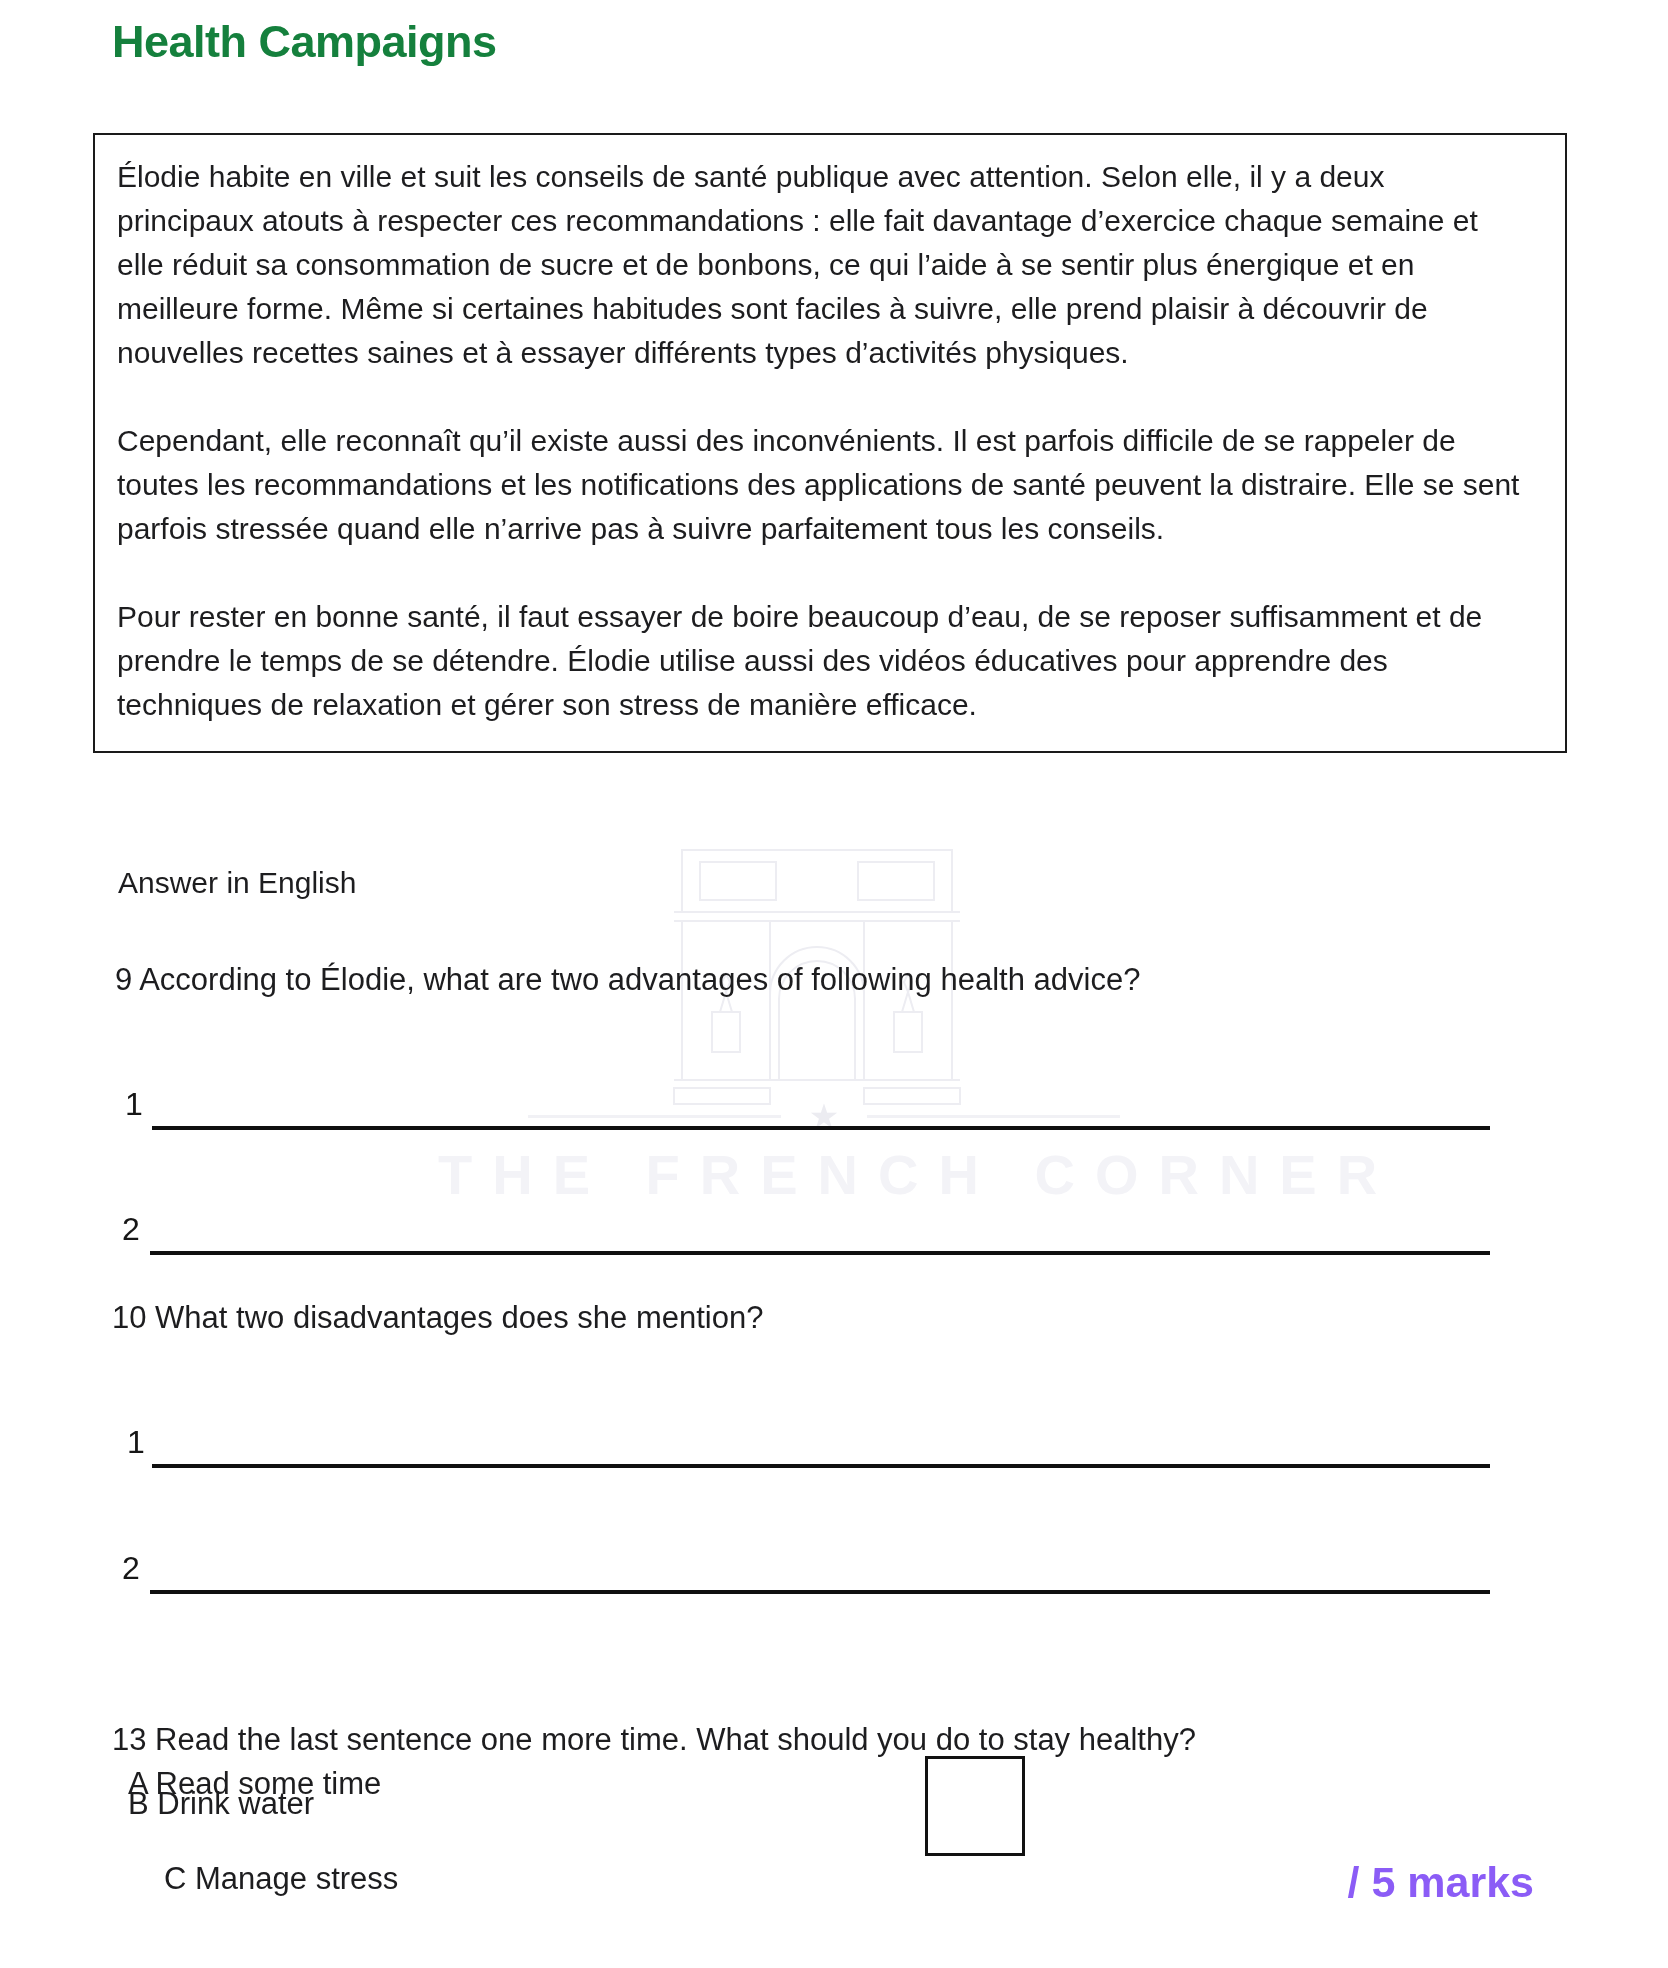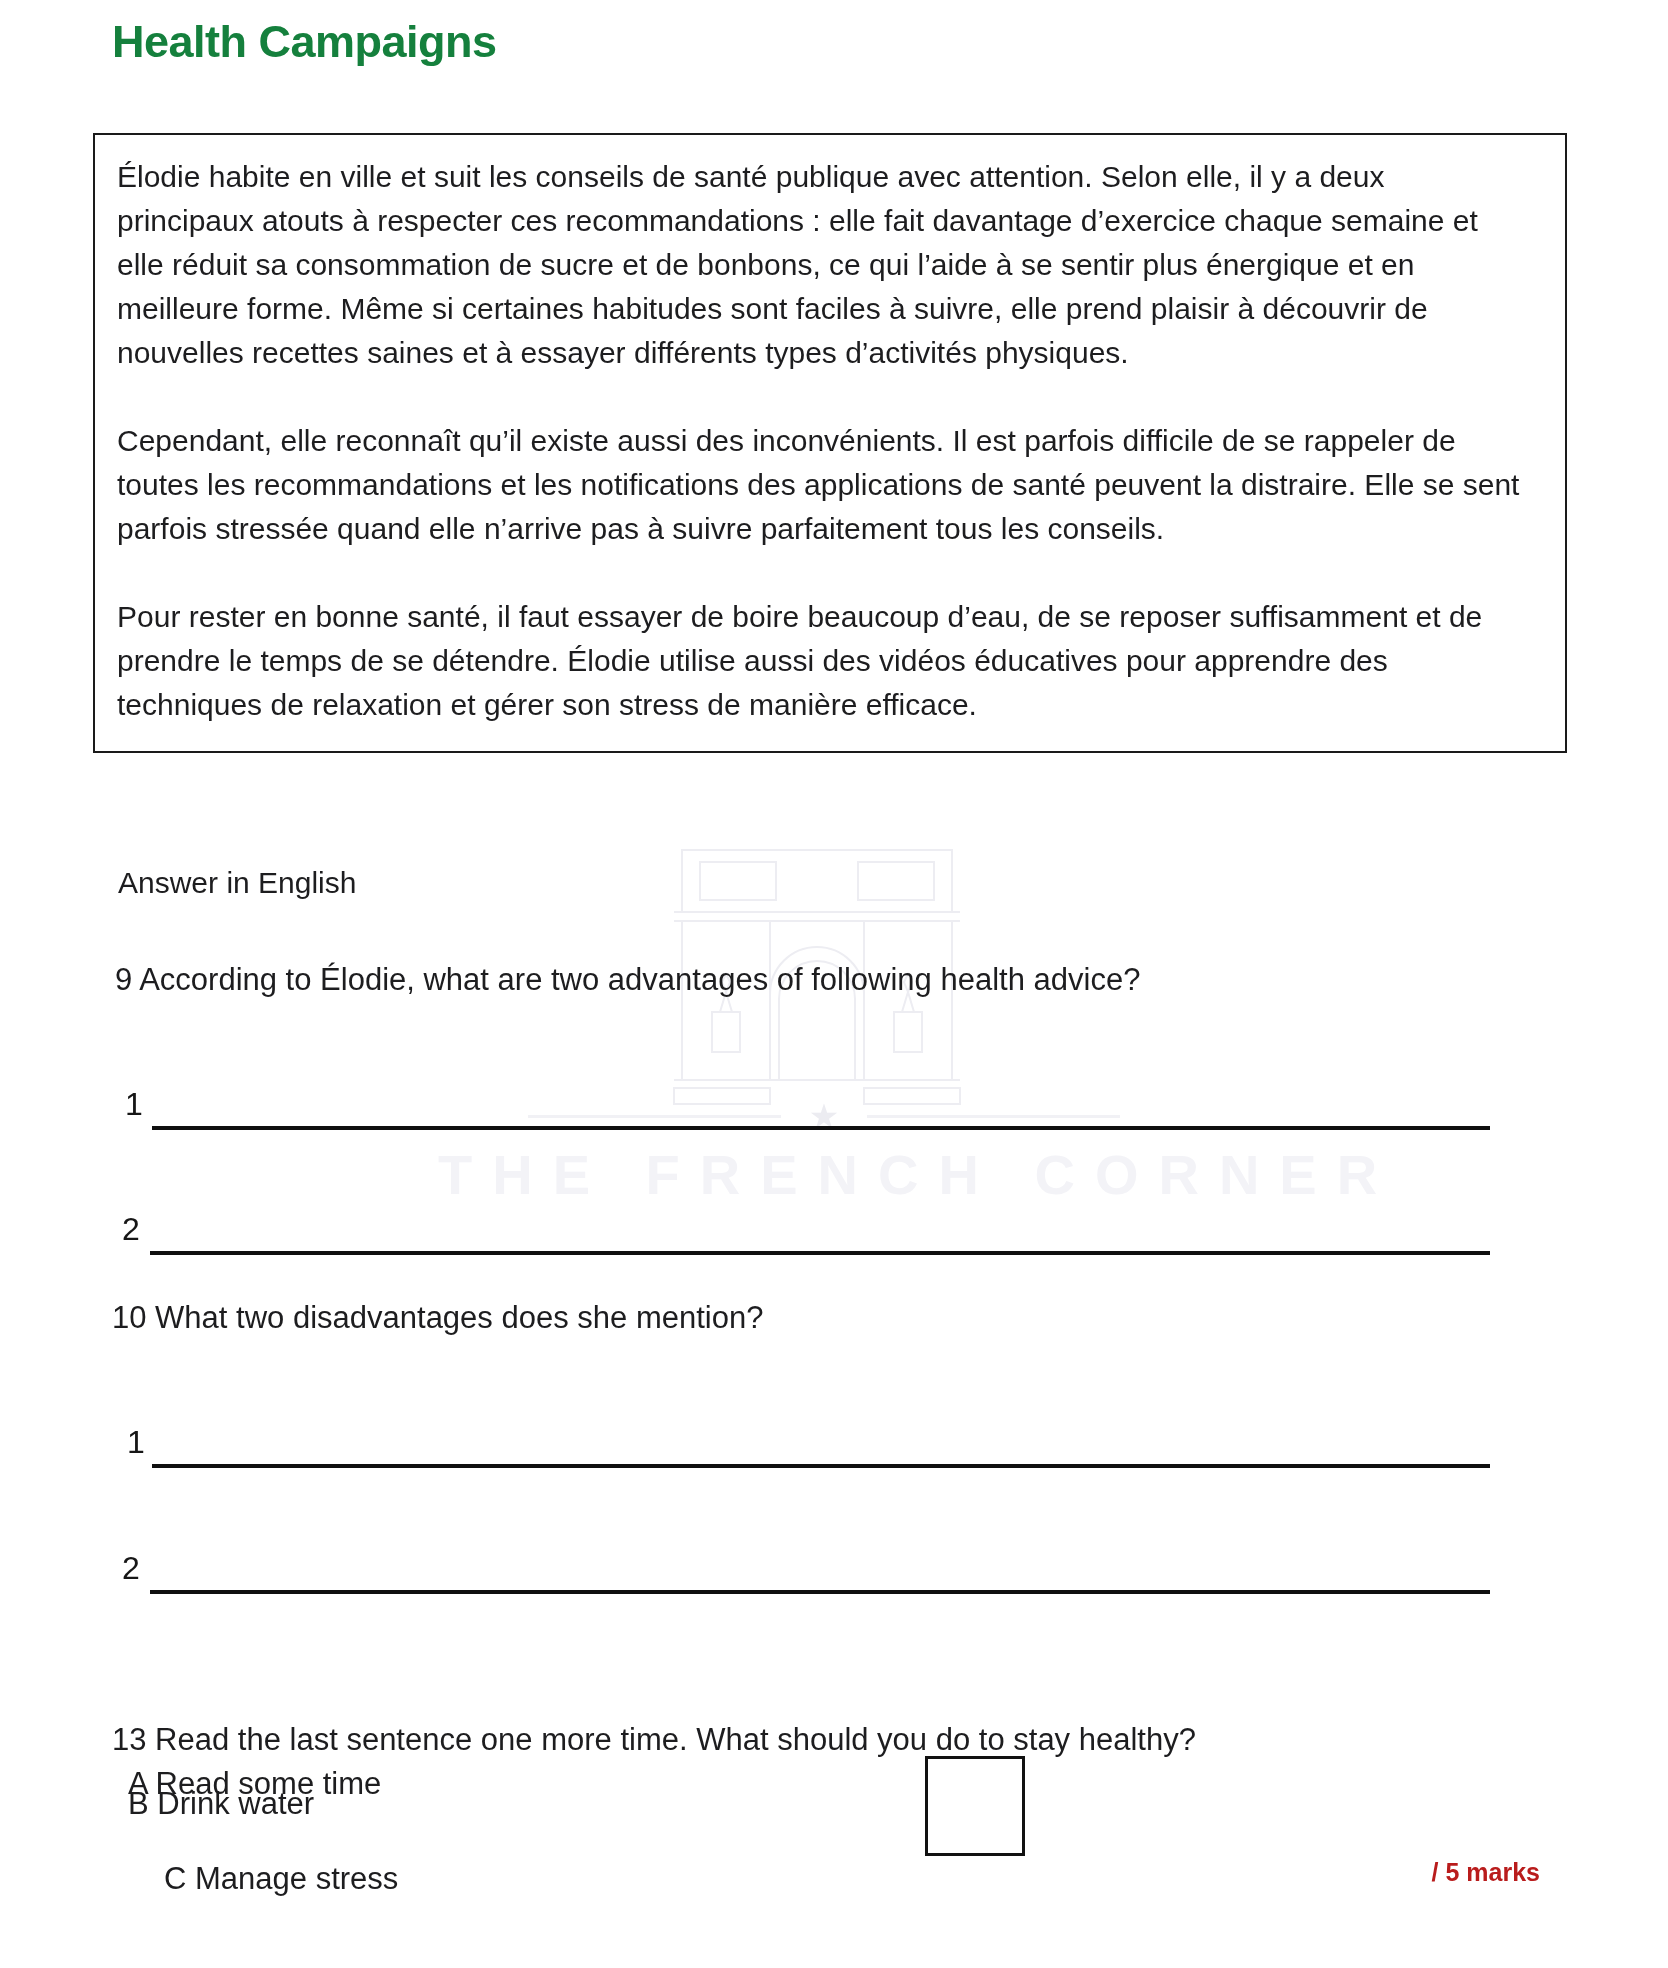--- a/index.html
+++ b/index.html
@@ -48,22 +48,22 @@
   .n2a{left:122px;top:1211px;}  .l2a{left:150px;top:1251px;width:1340px;}
   .n1b{left:127px;top:1424px;}  .l1b{left:152px;top:1464px;width:1338px;}
   .n2b{left:122px;top:1550px;}  .l2b{left:150px;top:1590px;width:1340px;}
   .option{position:absolute;left:128px;font-size:31px;white-space:nowrap;}
   .optA{top:1766px;} .optB{top:1786px;} .optC{top:1861px;margin-left:36px;}
   .answer-checkbox{
     position:absolute;left:925px;top:1756px;width:100px;height:100px;
     border:3px solid #111111;background:#ffffff;box-sizing:border-box;
   }
   .marks{
-    position:absolute;right:128px;top:1858px;
-    font-size:25px;font-weight:bold;color:#b91c1c;white-space:nowrap;
+    position:absolute;right:134px;top:1858px;
+    font-size:43px;font-weight:bold;color:#8b5cf6;white-space:nowrap;
   }
 </style>
 </head>
 <body>
 
 <div class="page">
 
   <div class="watermark">
     <svg class="wm-arc" viewBox="0 0 330 268" fill="none" stroke="#ededf2" stroke-width="2">
       <rect x="30" y="8" width="270" height="62"></rect>

